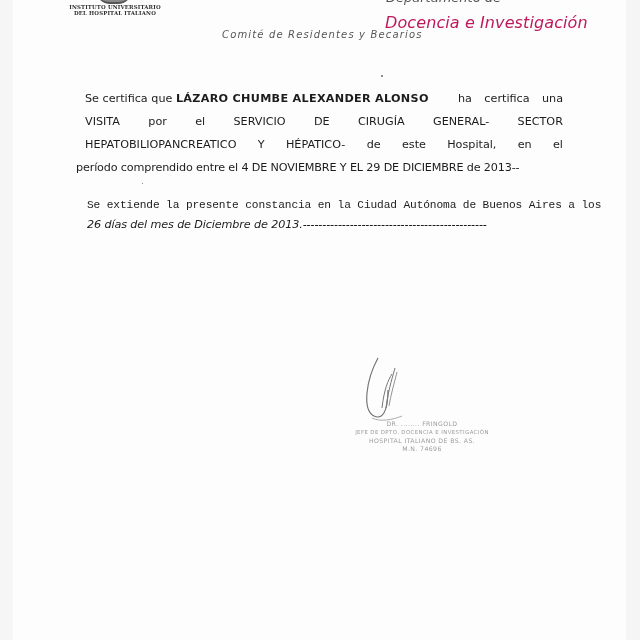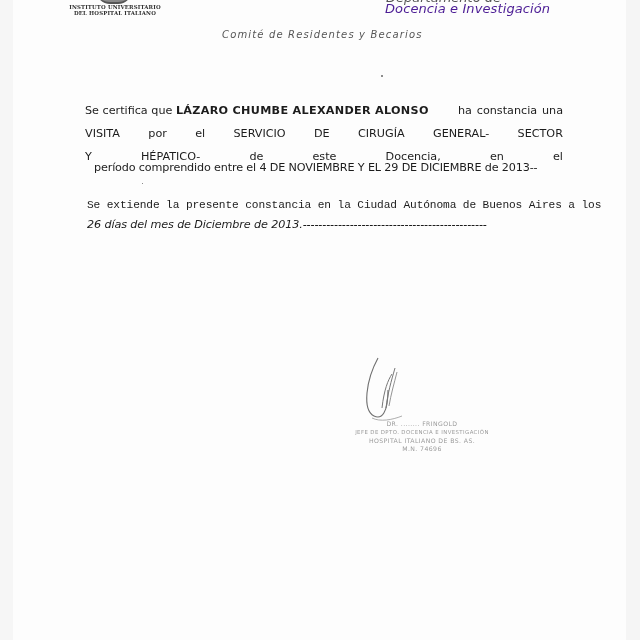--- a/index.html
+++ b/index.html
@@ -61,25 +61,25 @@
       left: 386px;
       top: -10px;
       font-family: "DejaVu Sans", sans-serif;
       font-style: italic;
       font-size: 13px;
       color: #555;
     }
     .dept {
       position: absolute;
       left: 385px;
-      top: 1px;
+      top: 13px;
       font-family: "DejaVu Sans", sans-serif;
       font-style: italic;
-      font-size: 13px;
-      color: #4c1d95;
+      font-size: 16px;
+      color: #be185d;
       letter-spacing: 0.1px;
     }
     .committee {
       position: absolute;
       left: 222px;
       top: 29px;
       font-family: "DejaVu Sans", sans-serif;
       font-style: italic;
       font-size: 10px;
       letter-spacing: 1.15px;
@@ -101,21 +101,20 @@
     }
     .line {
       position: absolute;
       white-space: nowrap;
       height: 22px;
       line-height: 22px;
     }
     .justify {
       display: flex;
       justify-content: space-between;
-      margin-top: 12px;
     }
     .bold { font-weight: bold; letter-spacing: 0.3px; }
 
     
     .signature {
       position: absolute;
       left: 358px;
       top: 350px;
       width: 70px;
       height: 75px;
@@ -156,47 +155,48 @@
 <div class="dot" style="left:142px; top:183px; width:1px; height:1px;"></div>
 
 <div class="para">
   <div class="line justify" style="left:85px; top:88px; width:478px;">
     <span>
       <span>Se certifica que</span>
       <span class="bold">LÁZARO CHUMBE ALEXANDER ALONSO</span>
     </span>
     <span style="display:flex; gap:0; width:105px; justify-content:space-between;">
       <span>ha</span>
-      <span>constancia</span>
+      <span>certifica</span>
       <span>una</span>
     </span>
   </div>
 
   <div class="line justify" style="left:85px; top:111px; width:478px;align-items:flex-end;">
     <span>VISITA</span>
     <span>por</span>
     <span>el</span>
     <span>SERVICIO</span>
     <span>DE</span>
     <span>CIRUGÍA</span>
     <span>GENERAL-</span>
     <span>SECTOR</span>
   </div>
 
   <div class="line justify" style="left:85px; top:134px; width:478px;">
+    <span>HEPATOBILIOPANCREATICO</span>
     <span>Y</span>
     <span>HÉPATICO-</span>
     <span>de</span>
     <span>este</span>
-    <span>Docencia,</span>
+    <span>Hospital,</span>
     <span>en</span>
     <span>el</span>
   </div>
 
-  <div class="line" style="left:94px; top:157px; letter-spacing:-0.15px;">período comprendido entre el 4 DE NOVIEMBRE Y EL 29 DE DICIEMBRE de  2013--</div>
+  <div class="line" style="left:76px; top:157px; letter-spacing:-0.15px;">período comprendido entre el 4 DE NOVIEMBRE Y EL 29 DE DICIEMBRE de  2013--</div>
 </div>
 
 <div class="para">
   <div class="line" style="left:87px; top:194px; letter-spacing:-0.12px;font-family:Liberation Mono, monospace;">Se extiende la presente constancia en la Ciudad Autónoma de Buenos Aires a los</div>
   <div class="line" style="left:87px; top:214px; width:470px; overflow:hidden; letter-spacing:-0.12px;font-style:italic;">26 días del mes de Diciembre  de 2013.-----------------------------------------------</div>
 </div>
 
 <svg class="signature" viewBox="0 0 70 75">
   <path d="M20 8 C 8 30, 4 60, 16 66 C 24 70, 30 62, 30 40" fill="none" stroke="#6f6f6f" stroke-width="1.1"></path>
   <path d="M24 58 C 26 40, 30 30, 34 24" fill="none" stroke="#777" stroke-width="1"></path>

